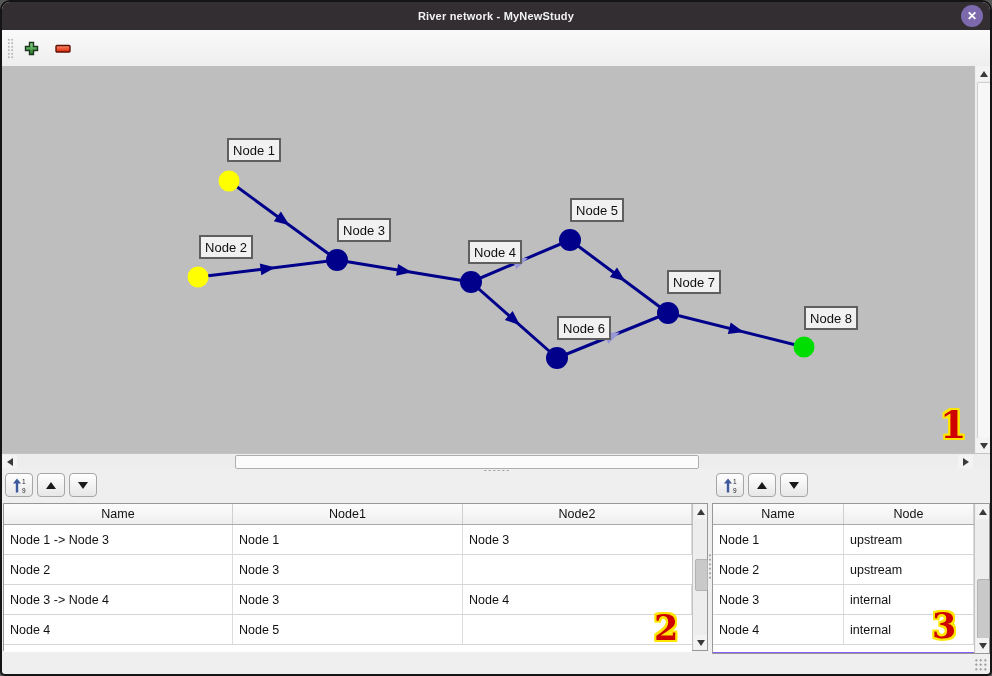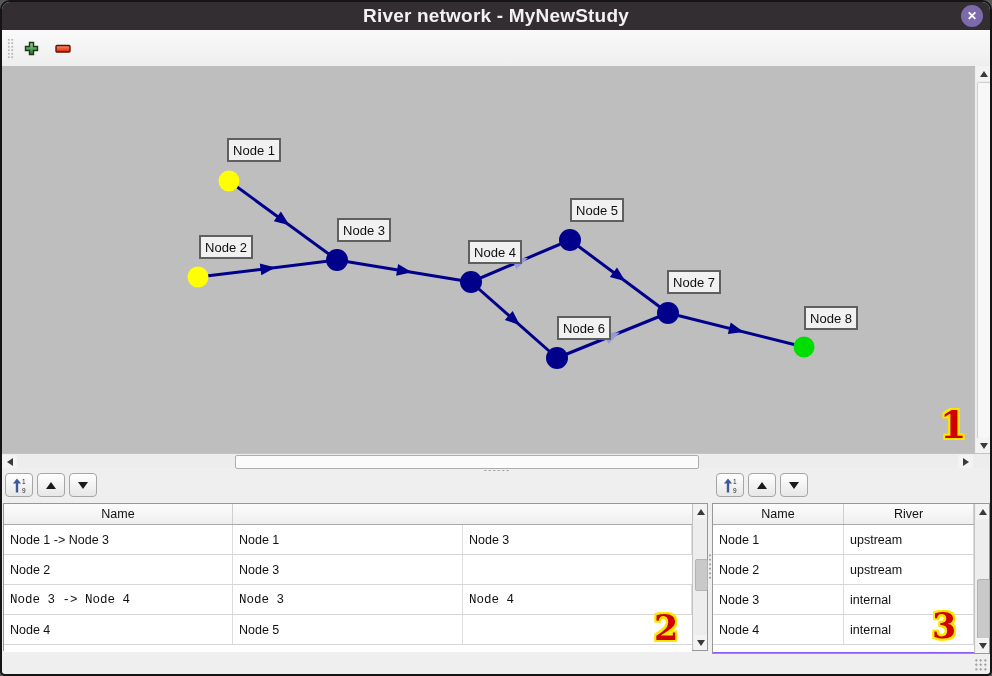--- a/index.html
+++ b/index.html
@@ -1,21 +1,21 @@
 <!DOCTYPE html>
 <html><head>
 <meta charset="utf-8">
 <style>
   html,body{margin:0;padding:0;background:#555;font-family:"Liberation Sans",sans-serif;}
   .window{position:relative;width:988px;height:672px;border:2px solid #141414;
     border-radius:10px 10px 5px 5px;overflow:hidden;background:#efefef;}
   
   .titlebar{position:absolute;left:0;top:0;width:100%;height:28px;background:#322e32;
     display:flex;align-items:center;justify-content:center;}
-  .titlebar .title{color:#f2f2f2;font-size:19px;font-weight:700;letter-spacing:.2px;}
+  .titlebar .title{color:#f2f2f2;font-size:11px;font-weight:700;letter-spacing:.2px;}
   .close-btn{position:absolute;right:7px;top:3px;width:22px;height:22px;border-radius:50%;
     background:#7c6aac;color:#fff;font-size:12px;font-weight:700;display:flex;
     align-items:center;justify-content:center;cursor:pointer;}
   
   .toolbar{position:absolute;left:0;top:28px;width:100%;height:36px;
     background:linear-gradient(#fafafa,#eeeeee);border-bottom:1px solid #aaa;}
   .grip-v{position:absolute;left:5px;top:8px;width:7px;height:22px;
     background-image:radial-gradient(#b5b5b5 1px,transparent 1.2px);background-size:3.5px 3.5px;}
   .tbtn{position:absolute;top:5px;width:26px;height:26px;display:flex;align-items:center;
     justify-content:center;cursor:pointer;}
@@ -217,32 +217,34 @@
       <div class="tri up"></div>
     </div>
   <div class="pbtn" style="left:778px;top:471px;">
       <div class="tri down"></div>
     </div>
 
   <div class="dtable" id="reaches-table" style="left:1px;top:501px;width:705px;height:148px;">
     <div style="margin-right:15px;">
       <div class="thead" style="grid-template-columns:229px 230px 229px;">
           <div class="th">Name</div>
+          <div class="th">Node1</div>
+          <div class="th">Node2</div>
         </div>
       <div class="tbody">
           <div class="tr" style="grid-template-columns: 229px 230px 229px;">
             <div class="td">Node 1 -&gt; Node 3</div>
             <div class="td">Node 1</div>
             <div class="td">Node 3</div>
           </div>
           <div class="tr" style="grid-template-columns: 229px 230px 229px;">
             <div class="td">Node 2</div>
             <div class="td">Node 3</div>
           </div>
-          <div class="tr" style="grid-template-columns: 229px 230px 229px; font-family: Liberation Mono, monospace;">
+          <div class="tr" style="grid-template-columns: 229px 230px 229px;">
             <div class="td">Node 3 -&gt; Node 4</div>
             <div class="td">Node 3</div>
             <div class="td">Node 4</div>
           </div>
           <div class="tr" style="grid-template-columns: 229px 230px 229px;">
             <div class="td">Node 4</div>
             <div class="td">Node 5</div>
           </div>
         </div>
       <div class="partial-row"></div>
@@ -257,21 +259,21 @@
         </div>
     </div>
   </div>
 
   <div class="vsplit-dots"></div>
 
   <div class="dtable" id="nodes-table" style="left:710px;top:501px;width:278px;height:151px;">
     <div style="margin-right:15px;">
       <div class="thead" style="grid-template-columns:131px 130px;">
           <div class="th">Name</div>
-          <div class="th">River</div>
+          <div class="th">Node</div>
         </div>
       <div class="tbody">
           <div class="tr" style="grid-template-columns: 131px 130px;">
             <div class="td">Node 1</div>
             <div class="td">upstream</div>
           </div>
           <div class="tr" style="grid-template-columns: 131px 130px;">
             <div class="td">Node 2</div>
             <div class="td">upstream</div>
           </div>

